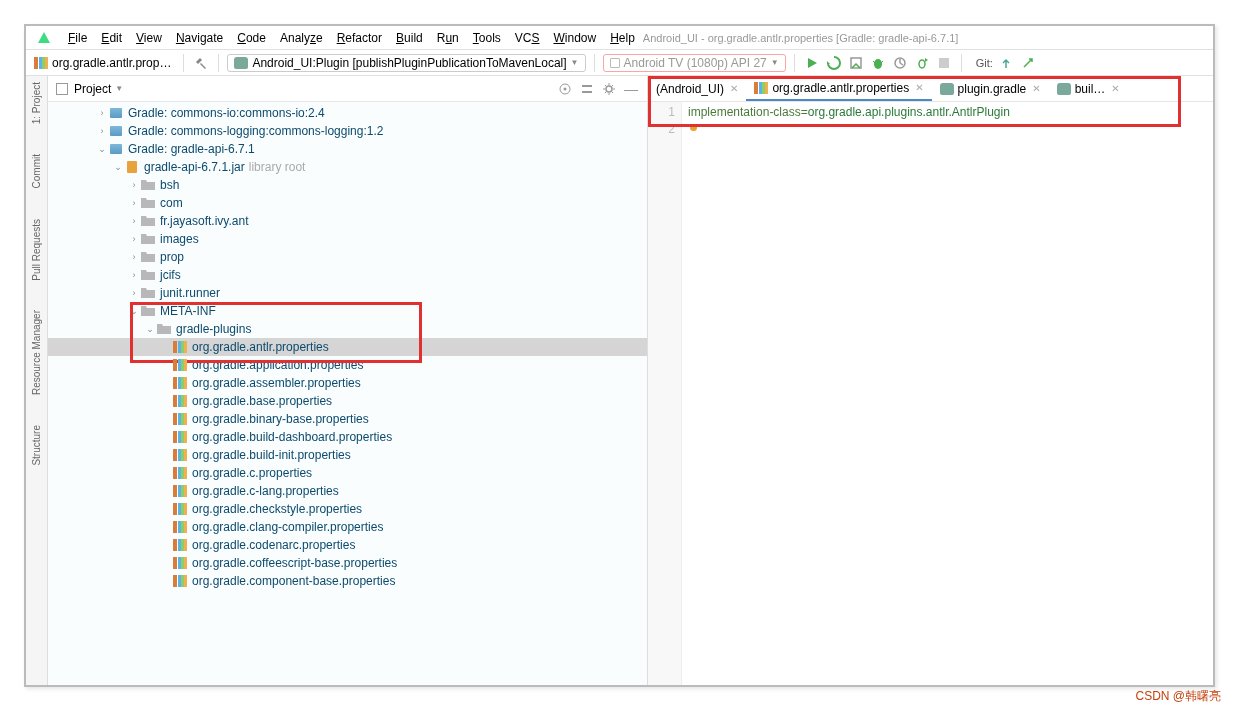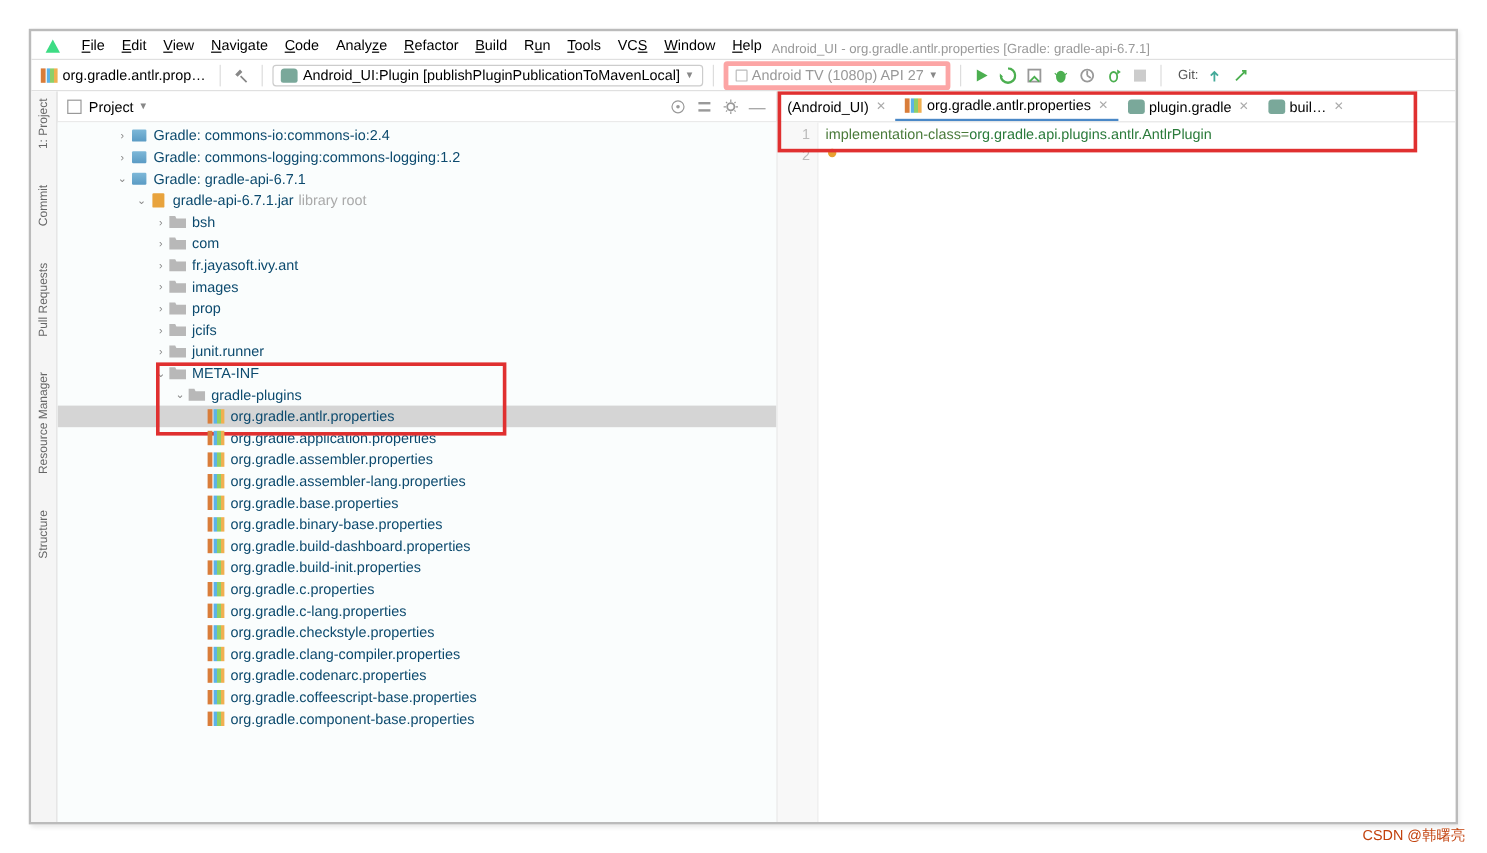--- a/index.html
+++ b/index.html
@@ -1,28 +1,28 @@
 <!DOCTYPE html>
 <html><head>
 <meta charset="utf-8">
 <style>
 * { margin: 0; padding: 0; box-sizing: border-box; font-family: "Segoe UI", Arial, sans-serif; font-size: 12px; }
 body { background: #fff; padding: 24px; }
 .frame { width: 1191px; height: 663px; border: 2px solid #bbb; box-shadow: 2px 2px 4px rgba(0,0,0,0.1); background: #fff; display: flex; flex-direction: column; overflow: hidden; }
-.menubar { display: flex; align-items: flex-end; padding: 2px 10px; height: 24px; gap: 2px; border-bottom: 1px solid #e0e0e0; }
+.menubar { display: flex; align-items: center; padding: 2px 10px; height: 24px; gap: 2px; border-bottom: 1px solid #e0e0e0; }
 .menubar .logo { width: 16px; height: 16px; margin-right: 8px; }
 .menubar .menu-item { padding: 2px 6px; cursor: pointer; }
 .menubar .menu-item u { text-decoration: underline; }
 .menubar .title-right { color: #999; font-size: 11px; white-space: nowrap; overflow: hidden; }
 .toolbar { display: flex; align-items: center; height: 26px; border-bottom: 1px solid #e0e0e0; padding: 0 4px; gap: 4px; }
 .toolbar .crumb { display: flex; align-items: center; gap: 4px; padding: 0 4px; font-family: Consolas, monospace; font-size: 11px; }
 .toolbar .divider { width: 1px; height: 18px; background: #ddd; margin: 0 4px; }
 .toolbar .hammer-icon { color: #888; }
 .toolbar .run-config { display: flex; align-items: center; border: 1px solid #ccc; border-radius: 3px; padding: 1px 6px; font-family: Consolas, monospace; font-size: 11px; gap: 4px; justify-content: center; }
-.toolbar .device-sel { display: flex; align-items: center; border: 4px solid #fca5a5; border-radius: 3px; padding: 1px 6px; font-family: Consolas, monospace; font-size: 11px; color: #999; gap: 4px; }
+.toolbar .device-sel { display: flex; align-items: center; border: 1px solid #fca5a5; border-radius: 3px; padding: 1px 6px; font-family: Consolas, monospace; font-size: 11px; color: #999; gap: 4px; }
 .toolbar .spacer { flex: 1; }
 .toolbar .icon-btn { width: 18px; height: 18px; display: flex; align-items: center; justify-content: center; cursor: pointer; }
 .toolbar .run-btn svg { fill: #4caf50; }
 .toolbar .git-label { font-size: 11px; color: #555; margin-left: 6px; }
 .main-area { flex: 1; display: flex; overflow: hidden; }
 .left-gutter { width: 22px; background: #f5f5f5; border-right: 1px solid #ddd; display: flex; flex-direction: column; align-items: center; padding-top: 6px; gap: 30px; }
 .left-gutter .gutter-tab { writing-mode: vertical-rl; transform: rotate(180deg); font-size: 10px; color: #666; cursor: pointer; display: flex; align-items: center; gap: 4px; white-space: nowrap; }
 .project-panel { width: 600px; display: flex; flex-direction: column; border-right: 1px solid #ddd; }
 .project-header { display: flex; align-items: center; height: 26px; padding: 0 8px; border-bottom: 1px solid #e5e5e5; gap: 6px; }
 .project-header .proj-label { font-size: 12px; display: flex; align-items: center; gap: 4px; }
@@ -351,28 +351,20 @@
               <span class="prop-icon"></span>
             </span>
             <span class="label">org.gradle.assembler.properties</span>
           </div>
           <div class="tree-row">
             <span class="indent" style="width:112px"></span>
             <span class="arrow"></span>
             <span class="icon">
               <span class="prop-icon"></span>
             </span>
-            <span class="label">org.gradle.assembler-lang.properties</span>
-          </div>
-          <div class="tree-row">
-            <span class="indent" style="width:112px"></span>
-            <span class="arrow"></span>
-            <span class="icon">
-              <span class="prop-icon"></span>
-            </span>
             <span class="label">org.gradle.base.properties</span>
           </div>
           <div class="tree-row">
             <span class="indent" style="width:112px"></span>
             <span class="arrow"></span>
             <span class="icon">
               <span class="prop-icon"></span>
             </span>
             <span class="label">org.gradle.binary-base.properties</span>
           </div>

